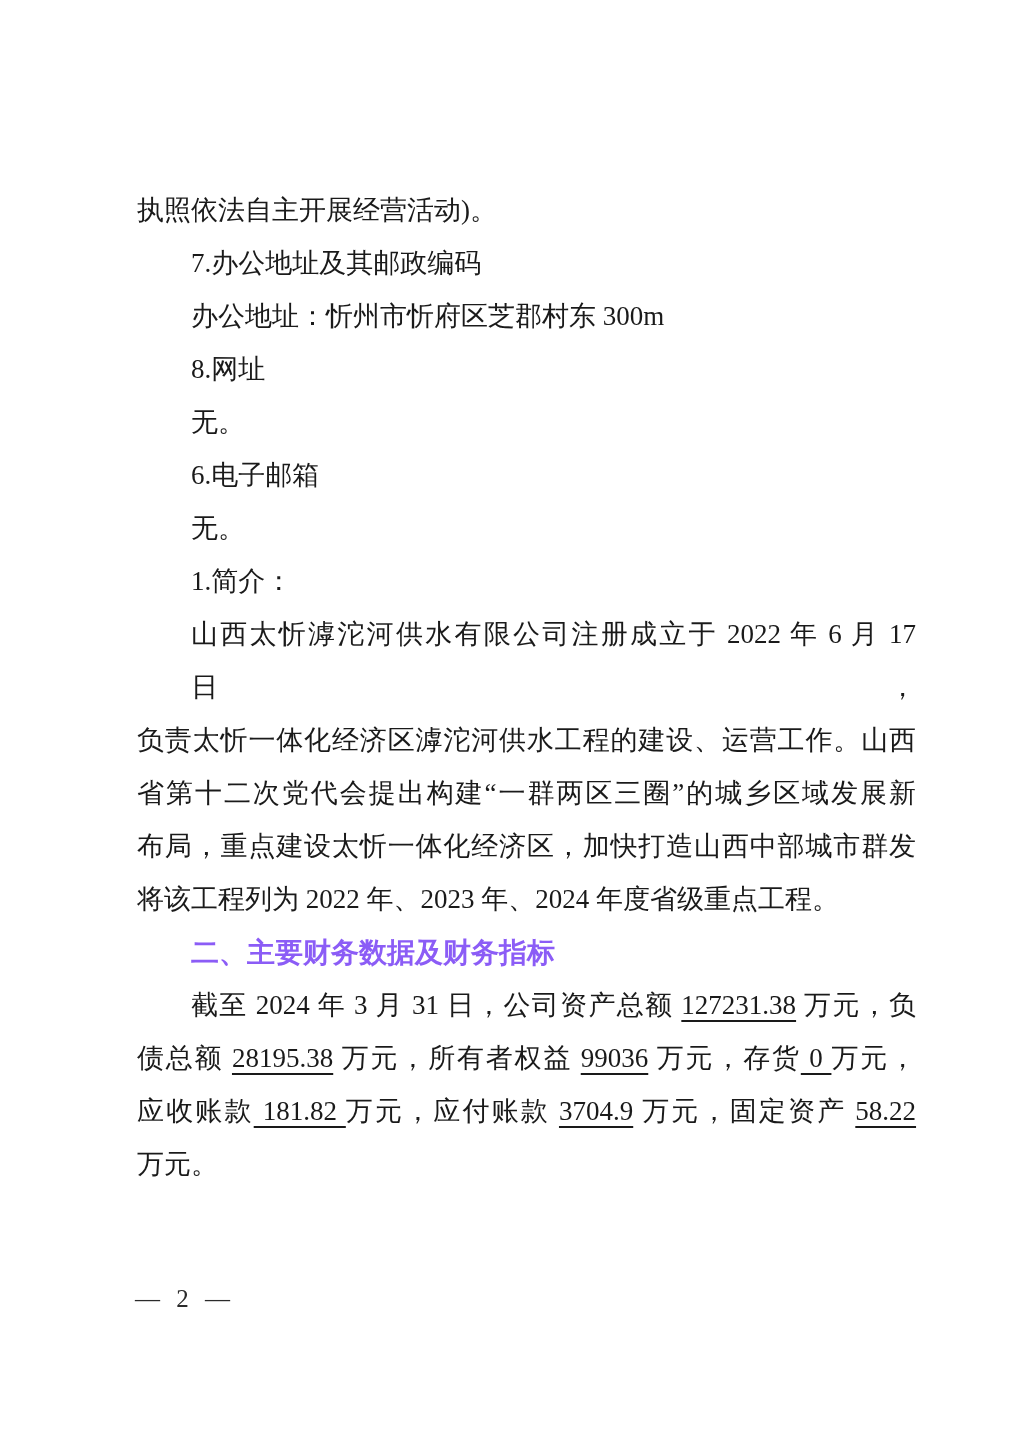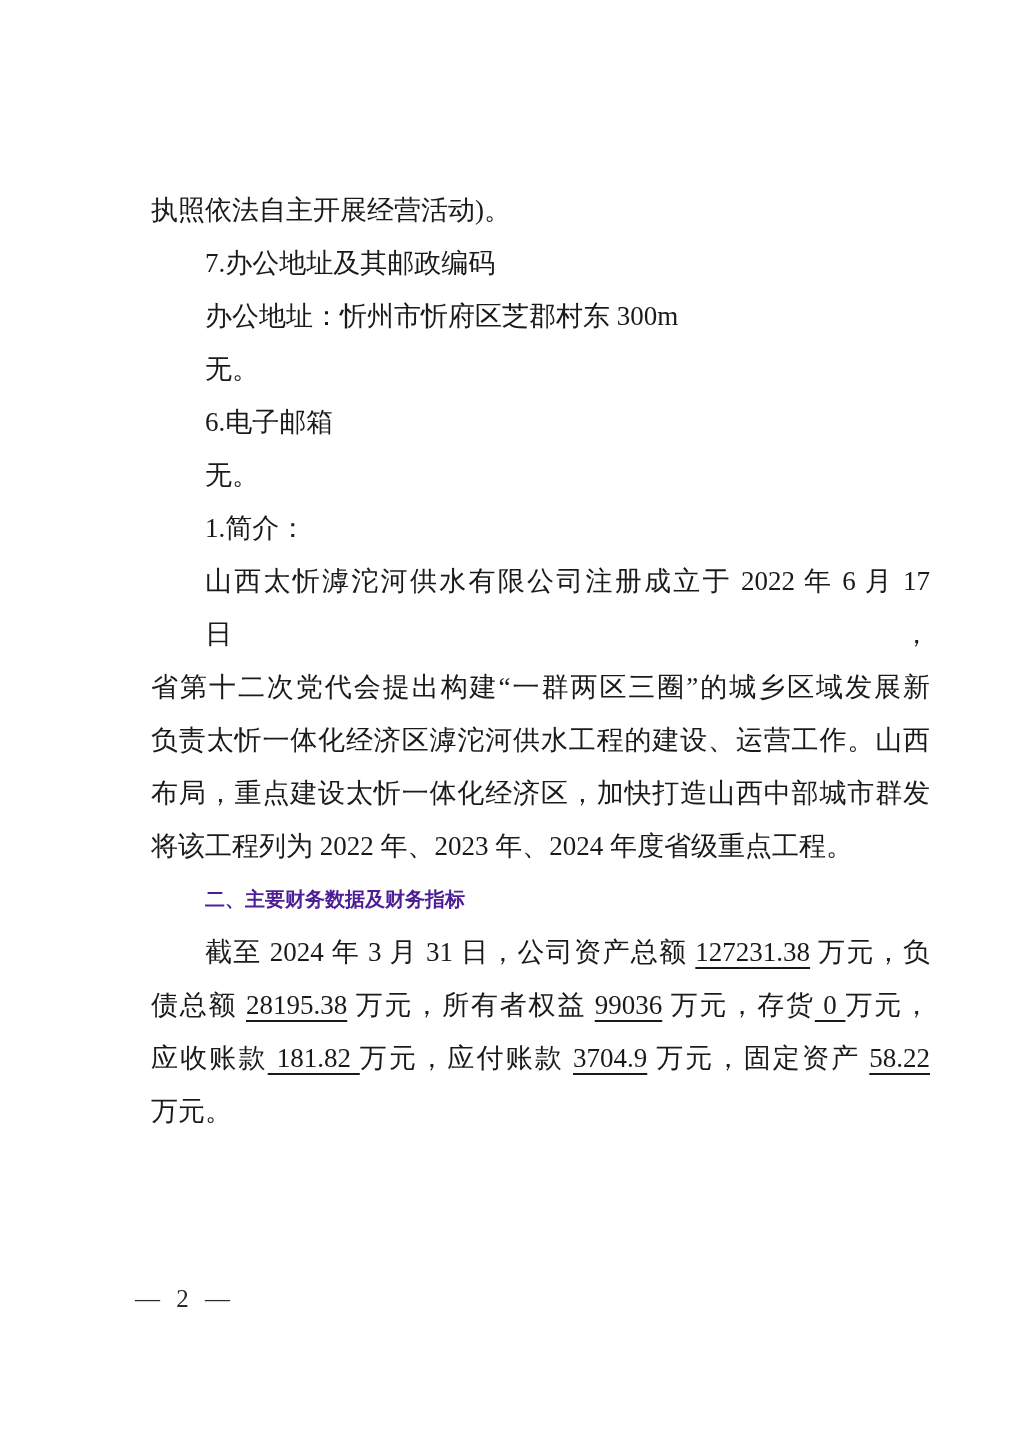--- a/index.html
+++ b/index.html
@@ -10,21 +10,21 @@
   .page {
     position: relative;
     width: 1024px;
     height: 1448px;
     background: #ffffff;
     overflow: hidden;
     font-family: "Liberation Serif", "DejaVu Serif", serif;
   }
   .content {
     position: absolute;
-    left: 151px;
+    left: 137px;
     top: 184px;
     width: 779px;
   }
   .line {
     min-height: 53px;
     line-height: 53px;
     font-size: 27px;
     color: #1a1a1a;
     font-family: "Liberation Serif", "DejaVu Serif", serif;
     white-space: pre-wrap;
@@ -32,22 +32,22 @@
   .line.indent {
     padding-left: 54px;
   }
   .line.fill {
     text-align: justify;
     text-align-last: justify;
   }
   .line.heading {
     font-family: "Liberation Sans", "DejaVu Sans", sans-serif;
     font-weight: 700;
-    font-size: 20px;
-    color: #4c1d95;
+    font-size: 28px;
+    color: #8b5cf6;
   }
   .u {
     text-decoration: underline;
     text-decoration-thickness: 2px;
     text-underline-offset: 6px;
   }
   .footer {
     position: absolute;
     left: 135px;
     top: 1283px;
@@ -59,27 +59,28 @@
   }
 </style>
 </head>
 <body>
 
 <div class="page">
   <div class="content">
       <div class="line"><span>执照依法自主开展经营活动)。</span></div>
       <div class="line indent"><span>7.办公地址及其邮政编码</span></div>
       <div class="line indent"><span>办公地址：忻州市忻府区芝郡村东 300m</span></div>
+      <div class="line indent"><span>8.网址</span></div>
       <div class="line indent"><span>无。</span></div>
       <div class="line indent"><span>6.电子邮箱</span></div>
       <div class="line indent"><span>无。</span></div>
       <div class="line indent"><span>1.简介：</span></div>
       <div class="line indent fill"><span>山西太忻滹沱河供水有限公司注册成立于 2022 年 6 月 17 日，</span></div>
+      <div class="line fill"><span>负责太忻一体化经济区滹沱河供水工程的建设、运营工作。山西</span></div>
       <div class="line fill"><span>省第十二次党代会提出构建“一群两区三圈”的城乡区域发展新</span></div>
-      <div class="line fill"><span>负责太忻一体化经济区滹沱河供水工程的建设、运营工作。山西</span></div>
       <div class="line fill"><span>布局，重点建设太忻一体化经济区，加快打造山西中部城市群发</span></div>
       <div class="line"><span>将该工程列为 2022 年、2023 年、2024 年度省级重点工程。</span></div>
       <div class="line indent heading"><span>二、主要财务数据及财务指标</span></div>
       <div class="line indent fill"><span>截至 2024 年 3 月 31 日，公司资产总额 </span><span class="u">127231.38</span><span> 万元，负</span></div>
       <div class="line fill"><span>债总额 </span><span class="u">28195.38</span><span> 万元，所有者权益 </span><span class="u">99036</span><span> 万元，存货</span><span class="u"> 0 </span><span>万元，</span></div>
       <div class="line fill"><span>应收账款</span><span class="u"> 181.82 </span><span>万元，应付账款 </span><span class="u">3704.9</span><span> 万元，固定资产 </span><span class="u">58.22</span></div>
       <div class="line"><span>万元。</span></div>
     </div>
   <div class="footer">— 2 —</div>
 </div>

